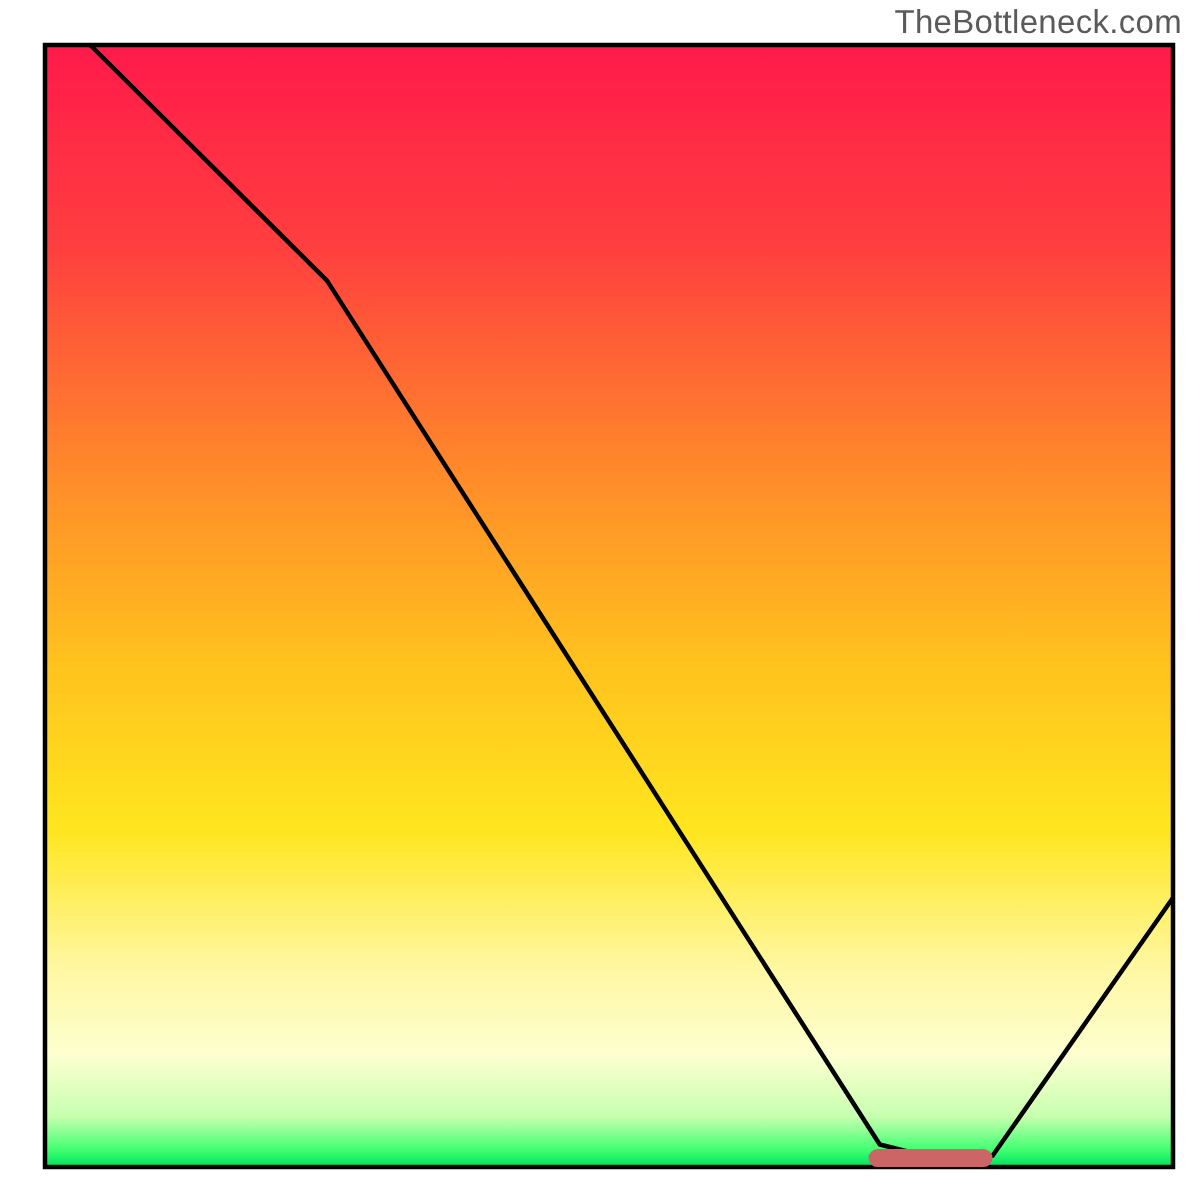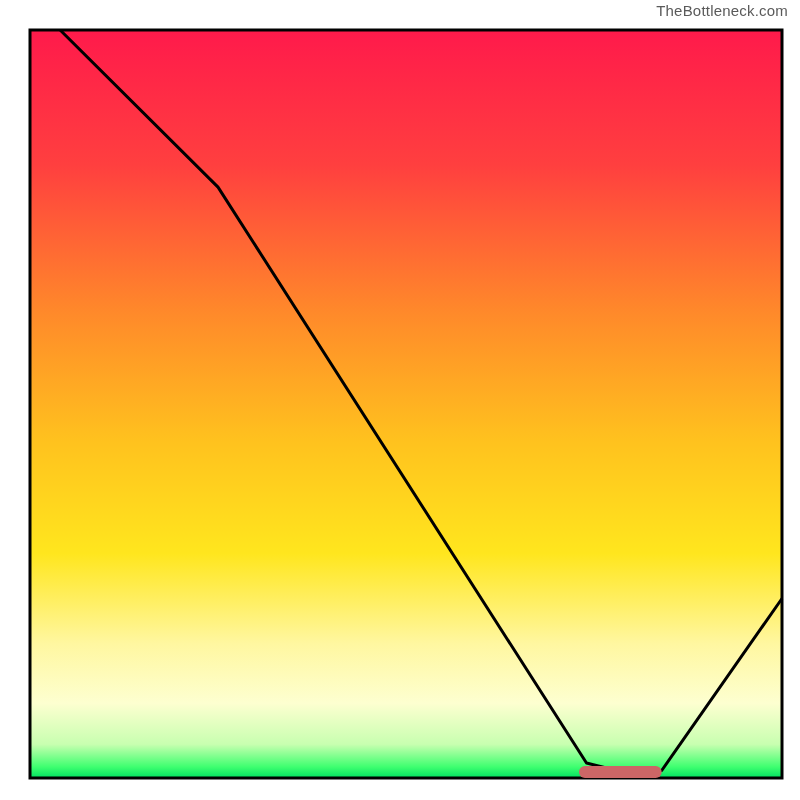--- a/index.html
+++ b/index.html
@@ -12,21 +12,21 @@
   }
   .container {
     position: relative;
     width: 800px;
     height: 800px;
   }
   .watermark {
     position: absolute;
     top: 2px;
     right: 12px;
-    font-size: 15px;
+    font-size: 22px;
     font-weight: 500;
     color: #5a5a5a;
     letter-spacing: 0.2px;
   }
   svg {
     display: block;
   }
 </style>
 </head>
 <body>

